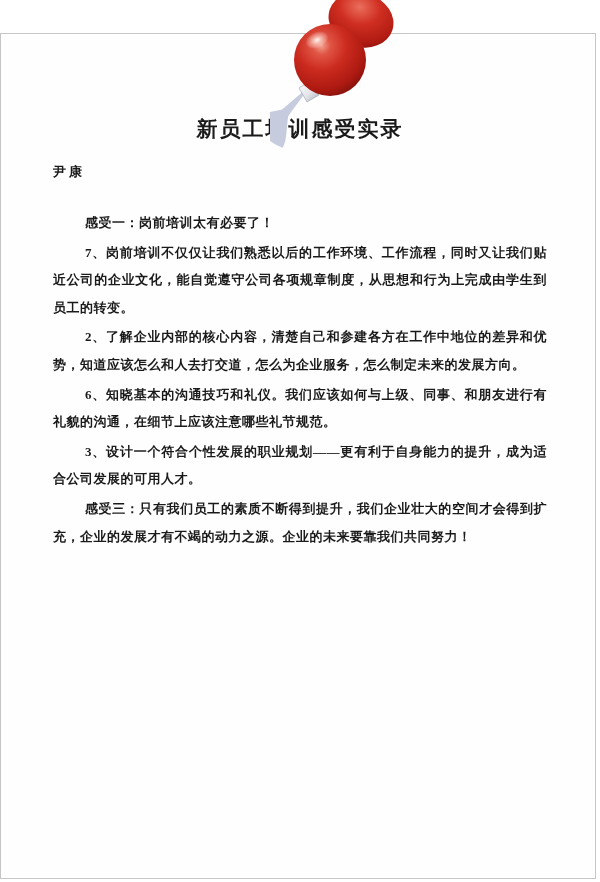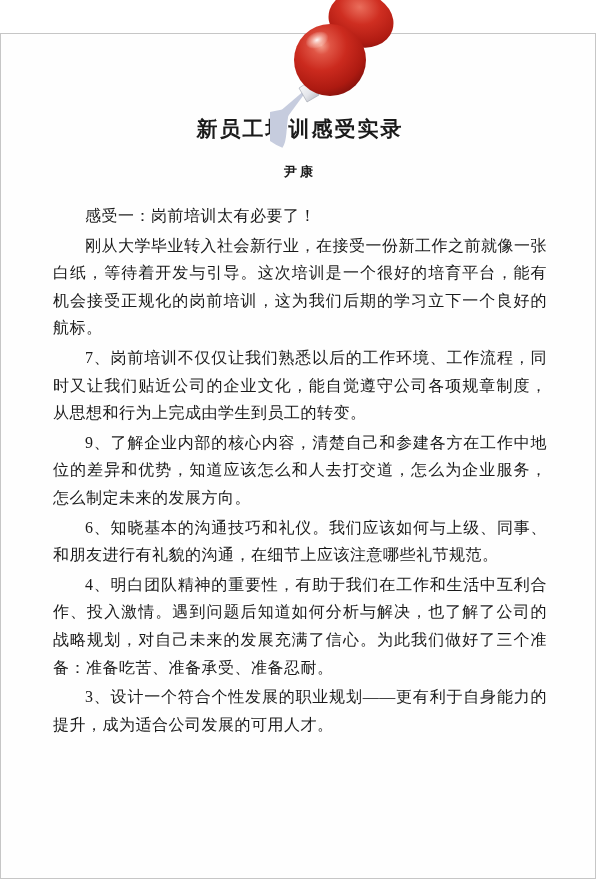--- a/index.html
+++ b/index.html
@@ -25,30 +25,29 @@
   .doc-title {
     margin-top: 82px;
     text-align: center;
     font-size: 21px;
     font-weight: bold;
     letter-spacing: 2px;
     line-height: 27px;
   }
   .doc-author {
     margin-top: 21px;
-    text-align: center;
     font-size: 13px;
     font-weight: bold;
     letter-spacing: 3px;
     line-height: 16px;
   }
   .doc-body {
-    margin-top: 22px;
-    font-size: 16px;
-    font-weight: normal;
+    margin-top: 29px;
+    font-size: 13px;
+    font-weight: bold;
     line-height: 27.6px;
     letter-spacing: 0.5px;
     text-align: justify;
   }
   .doc-body p {
     margin: 0 0 2px 0;
     text-indent: 32px;
   }
   .pushpin {
     position: absolute;
@@ -60,26 +59,25 @@
 </style>
 </head>
 <body>
 
 <div class="page">
   <div class="content">
     <div class="doc-title">新员工培训感受实录</div>
     <div class="doc-author">尹康</div>
     <div class="doc-body">
       <p>感受一：岗前培训太有必要了！</p>
-      <p>刚从大学毕业转入社会新行业，在接受一份新工作之前就像一张白纸，等待着开发与引导。这次培训是一个很好的培育平台，能有机会接受正规化的岗前培训，这为我们后期的学习立下一个良好的航标。</p>
       <p>7、岗前培训不仅仅让我们熟悉以后的工作环境、工作流程，同时又让我们贴近公司的企业文化，能自觉遵守公司各项规章制度，从思想和行为上完成由学生到员工的转变。</p>
-      <p>9、了解企业内部的核心内容，清楚自己和参建各方在工作中地位的差异和优势，知道应该怎么和人去打交道，怎么为企业服务，怎么制定未来的发展方向。</p>
+      <p>2、了解企业内部的核心内容，清楚自己和参建各方在工作中地位的差异和优势，知道应该怎么和人去打交道，怎么为企业服务，怎么制定未来的发展方向。</p>
       <p>6、知晓基本的沟通技巧和礼仪。我们应该如何与上级、同事、和朋友进行有礼貌的沟通，在细节上应该注意哪些礼节规范。</p>
-      <p>4、明白团队精神的重要性，有助于我们在工作和生活中互利合作、投入激情。遇到问题后知道如何分析与解决，也了解了公司的战略规划，对自己未来的发展充满了信心。为此我们做好了三个准备：准备吃苦、准备承受、准备忍耐。</p>
       <p>3、设计一个符合个性发展的职业规划——更有利于自身能力的提升，成为适合公司发展的可用人才。</p>
+      <p>感受三：只有我们员工的素质不断得到提升，我们企业壮大的空间才会得到扩充，企业的发展才有不竭的动力之源。企业的未来要靠我们共同努力！</p>
     </div>
   </div>
 </div>
 
 <svg class="pushpin" viewBox="0 0 180 228" xmlns="http://www.w3.org/2000/svg">
   <defs>
     <radialGradient id="ballGrad" cx="38%" cy="30%" r="78%">
       <stop offset="0%" stop-color="#f4a08e"></stop>
       <stop offset="16%" stop-color="#e05545"></stop>
       <stop offset="45%" stop-color="#cb2a1e"></stop>

